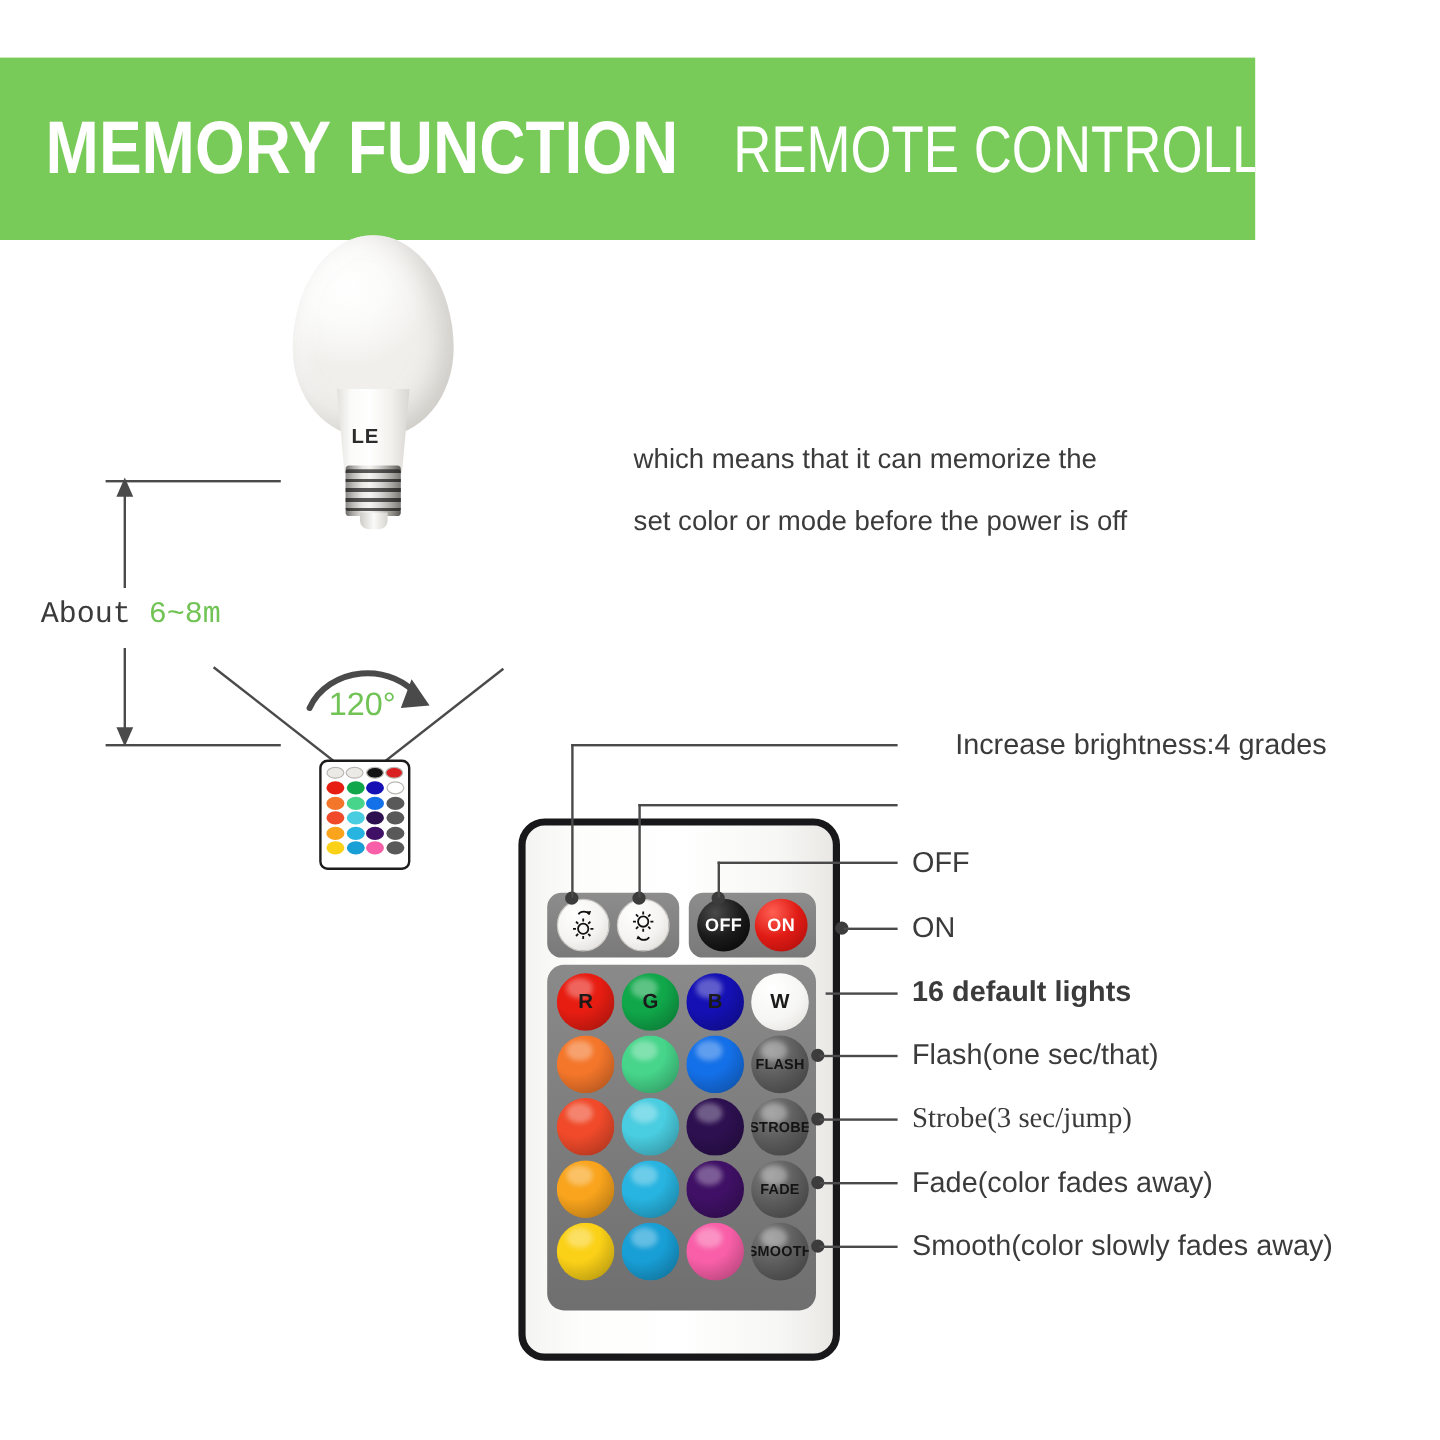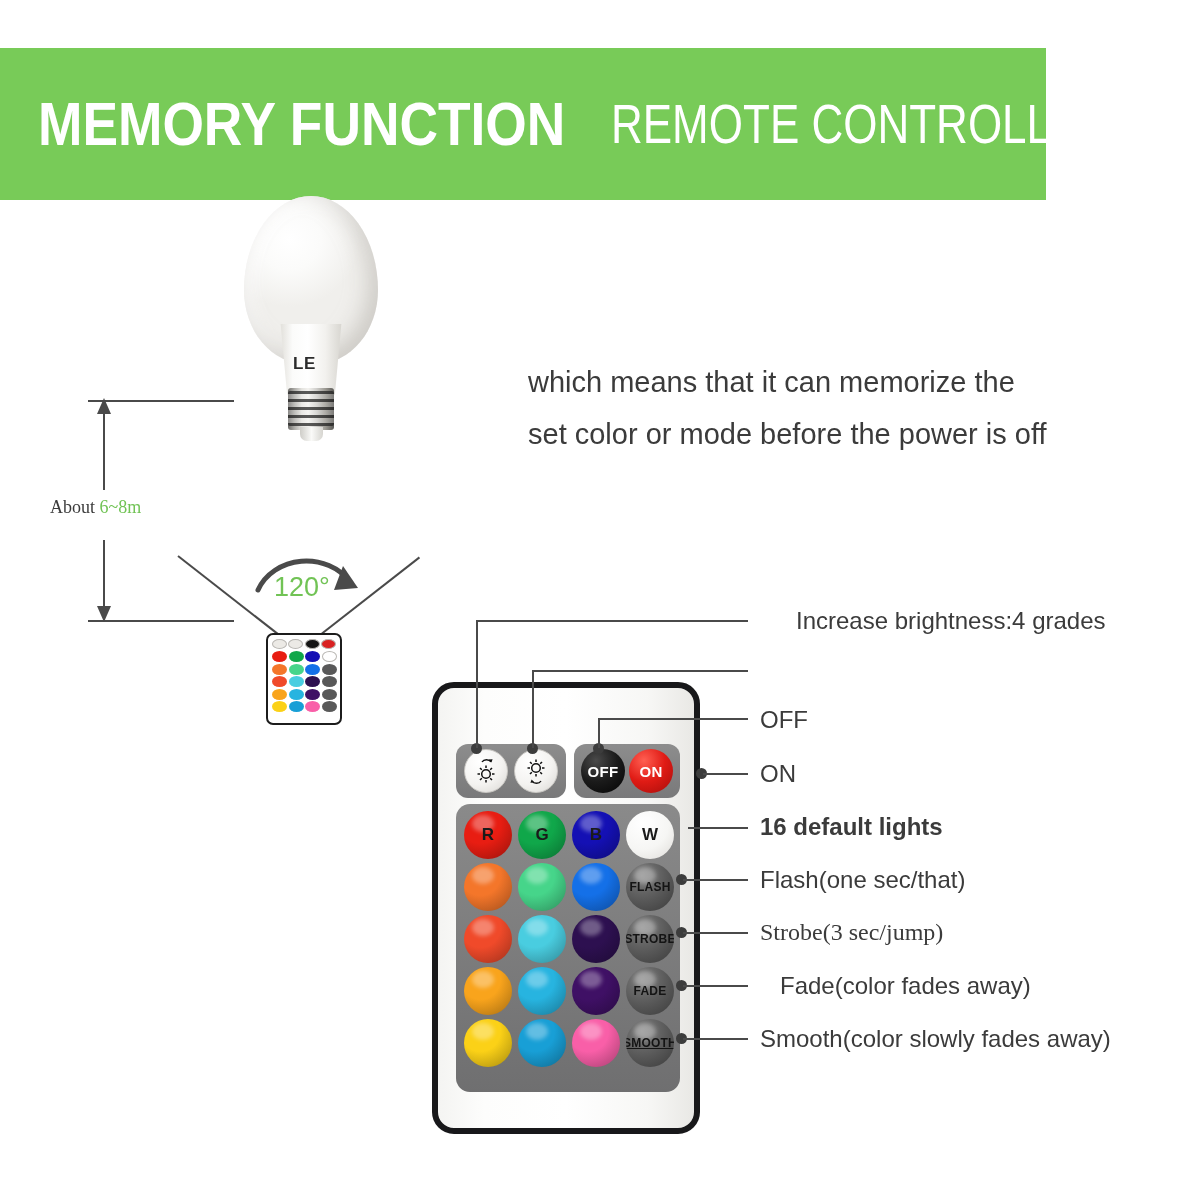--- a/index.html
+++ b/index.html
@@ -107,23 +107,23 @@
     border-left: 7px solid transparent; border-right: 7px solid transparent;
     border-bottom: 16px solid #4a4a4a;
   }
   .arrow-down {
     position: absolute; left: 97px; top: 606px;
     width: 0; height: 0;
     border-left: 7px solid transparent; border-right: 7px solid transparent;
     border-top: 16px solid #4a4a4a;
   }
   .dim-label {
-    position: absolute; left: 50px; top: 497px;
-    font-size: 18px; color: #3b3b3b; white-space: nowrap;
-    font-family: Liberation Serif, serif;
+    position: absolute; left: 34px; top: 497px;
+    font-size: 25px; color: #3b3b3b; white-space: nowrap;
+    font-family: Liberation Mono, monospace;
   }
   .dim-label .hl { color: #71c355; }
 
   
   .cone-left {
     position: absolute; left: 178px; top: 555px;
     width: 144px; height: 2px; background: #4a4a4a;
     transform-origin: left center;
     transform: rotate(38deg);
   }
@@ -152,21 +152,21 @@
   .mini-toprow { display: flex; gap: 1.5px; margin-bottom: 2px; }
   .mini-tb { width: 15px; height: 10px; border-radius: 50%; background: #eceae6; border: 0.8px solid #b9b7b3; }
   .mini-tb.off { background: #141414; }
   .mini-tb.on { background: #d92121; }
   .mini-grid { display: grid; grid-template-columns: repeat(4, 1fr); gap: 1.5px; }
   .mini-cell { width: 15px; height: 11px; border-radius: 50%; }
 
   
   .desc {
     position: absolute; left: 528px; top: 356px;
-    font-size: 29px; color: #3b3b3b; line-height: 52px;
+    font-size: 23px; color: #3b3b3b; line-height: 52px;
     font-family: "Liberation Sans", sans-serif; white-space: nowrap;
   }
 
   
   .remote {
     position: absolute; left: 432px; top: 682px;
     width: 268px; height: 452px;
     background: linear-gradient(to right, #f4f4f2 0%, #fdfdfc 18%, #ffffff 50%, #f7f7f5 82%, #e9e8e5 100%);
     border: 6px solid #18181a;
     border-radius: 22px;
@@ -387,21 +387,21 @@
           <div class="cbtn" style="background: radial-gradient(circle at 34% 26%, rgb(249, 164, 28) 0%, rgb(249, 164, 28) 42%, rgba(0, 0, 0, 0.34) 100%), rgb(249, 164, 28);"></div>
           <div class="cbtn" style="background: radial-gradient(circle at 34% 26%, rgb(39, 180, 224) 0%, rgb(39, 180, 224) 42%, rgba(0, 0, 0, 0.34) 100%), rgb(39, 180, 224);"></div>
           <div class="cbtn" style="background: radial-gradient(circle at 34% 26%, rgb(63, 16, 101) 0%, rgb(63, 16, 101) 42%, rgba(0, 0, 0, 0.34) 100%), rgb(63, 16, 101);"></div>
           <div class="cbtn mode">
             <span style="position: relative; z-index: 2;">FADE</span>
           </div>
           <div class="cbtn" style="background: radial-gradient(circle at 34% 26%, rgb(251, 209, 23) 0%, rgb(251, 209, 23) 42%, rgba(0, 0, 0, 0.34) 100%), rgb(251, 209, 23);"></div>
           <div class="cbtn" style="background: radial-gradient(circle at 34% 26%, rgb(24, 159, 214) 0%, rgb(24, 159, 214) 42%, rgba(0, 0, 0, 0.34) 100%), rgb(24, 159, 214);"></div>
           <div class="cbtn" style="background: radial-gradient(circle at 34% 26%, rgb(249, 95, 168) 0%, rgb(249, 95, 168) 42%, rgba(0, 0, 0, 0.34) 100%), rgb(249, 95, 168);"></div>
           <div class="cbtn mode">
-            <span style="position: relative; z-index: 2; text-decoration: underline;">SMOOTH</span>
+            <span style="position: relative; z-index: 2;">SMOOTH</span>
           </div>
         </div>
     </div>
   </div>
 
   <div class="dot" style="left:471px; top:743px;"></div>
   <div class="vline" style="left:476px; top:620px; height:128px;"></div>
   <div class="hline" style="left:476px; top:620px; width:272px;"></div>
 
   <div class="dot" style="left:527px; top:743px;"></div>
@@ -428,16 +428,16 @@
 
   <div class="dot" style="left:676px; top:1033px;"></div>
   <div class="hline" style="left:683px; top:1038px; width:65px;"></div>
 
   <div class="lbl" style="left:760px; top:607px;margin-left:36px;">Increase brightness:4 grades</div>
   <div class="lbl" style="left:760px; top:706px;">OFF</div>
   <div class="lbl" style="left:760px; top:760px;">ON</div>
   <div class="lbl" style="left:760px; top:813px;font-weight:bold;">16 default lights</div>
   <div class="lbl" style="left:760px; top:866px;">Flash(one sec/that)</div>
   <div class="lbl" style="left:760px; top:919px;font-family:Liberation Serif, serif;">Strobe(3 sec/jump)</div>
-  <div class="lbl" style="left:780px; top:972px;">Fade(color fades away)</div>
+  <div class="lbl" style="left:760px; top:972px;">Fade(color fades away)</div>
   <div class="lbl" style="left:760px; top:1025px;">Smooth(color slowly fades away)</div>
 
 </div>
 
 </body></html>

